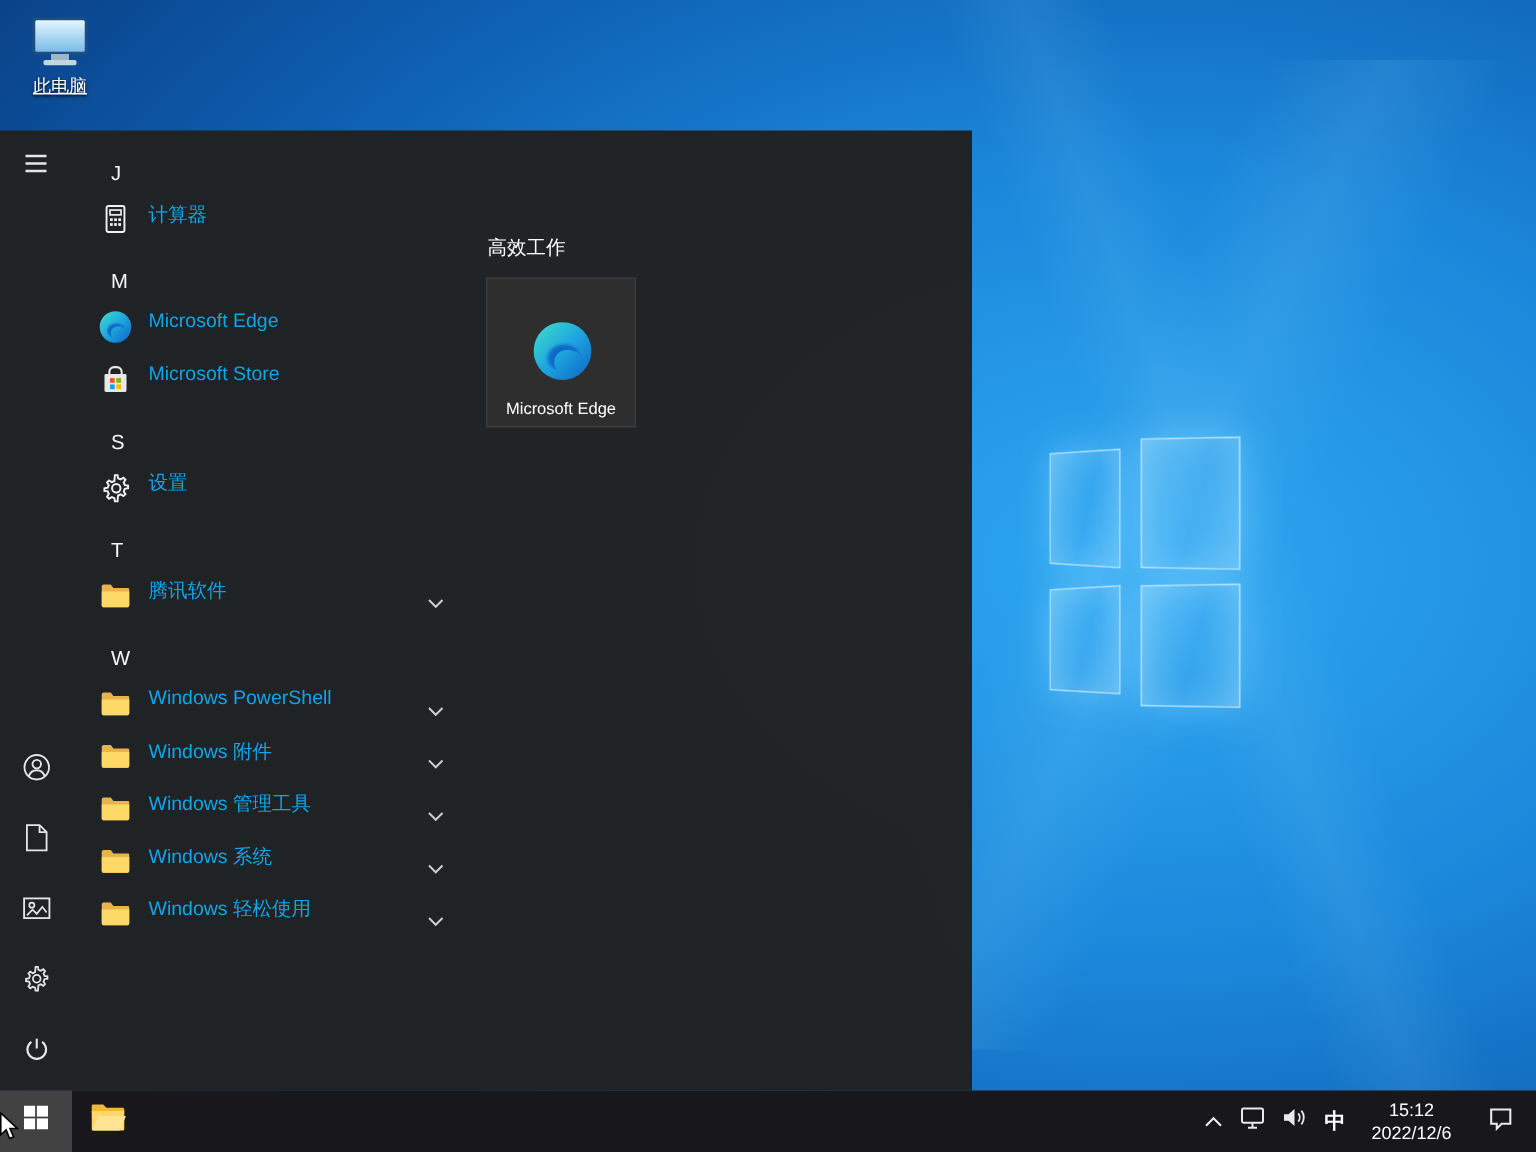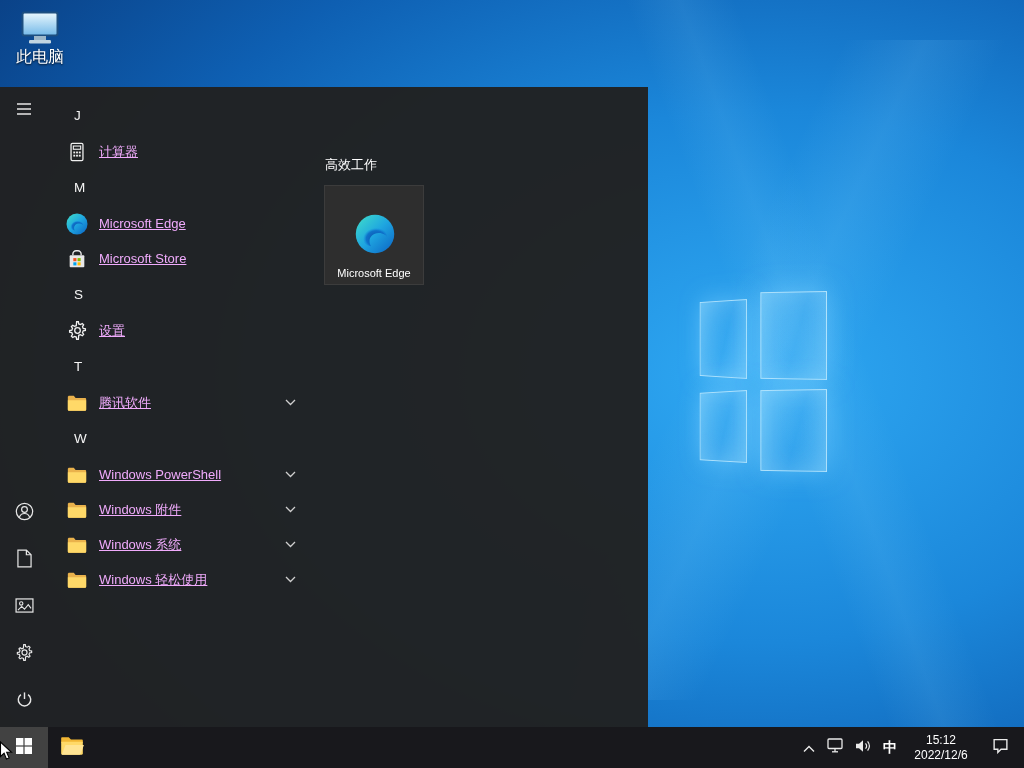--- a/index.html
+++ b/index.html
@@ -22,34 +22,34 @@
     border:1px solid rgba(205,240,255,0.75);
     box-shadow: 0 0 26px rgba(120,205,255,0.55), inset 0 0 26px rgba(175,230,255,0.30); }
   .pane-tl { left:690px; top:299px; width:57px; height:80px; transform-origin:right center; transform: perspective(300px) rotateY(-26deg); }
   .pane-tr { left:757px; top:291px; width:70px; height:89px; transform-origin:right center; transform: perspective(520px) rotateY(-12deg); }
   .pane-bl { left:690px; top:390px; width:57px; height:73px; transform-origin:right center; transform: perspective(300px) rotateY(-26deg); }
   .pane-br { left:757px; top:389px; width:70px; height:83px; transform-origin:right center; transform: perspective(520px) rotateY(-12deg); }
 
   
   .desktop-icon { position:absolute; left:8px; top:10px; width:64px; text-align:center; cursor:default; }
   .desktop-icon .glyph { display:block; margin:0 auto 2px; width:40px; height:36px; }
-  .desktop-icon .dlabel { font-size:16px; color:#fff; text-shadow:0 1px 2px rgba(0,0,0,0.85); line-height:14px; }
+  .desktop-icon .dlabel { font-size:12px; color:#fff; text-shadow:0 1px 2px rgba(0,0,0,0.85); line-height:14px;text-decoration:underline; }
 
   
   .start-menu { position:absolute; left:0; top:87px; width:648px; height:640px;
     background:rgba(33,33,33,0.97); display:flex; color:#fff; z-index:10; }
 
   .rail { width:48px; flex:none; display:flex; flex-direction:column; align-items:center; padding-bottom:2px; }
   .rail-btn { width:48px; height:48px; display:flex; align-items:center; justify-content:center; cursor:pointer; }
   .rail-btn.small { height:47px; }
   .rail-spacer { flex:1; }
 
   .app-list { width:262px; flex:none; padding-top:10px; overflow:hidden; }
   .list-header { height:37px; display:flex; align-items:center; padding-left:26px; font-size:13.5px; color:#f5f5f5; cursor:pointer; }
-  .app-row { height:35px; display:flex; align-items:center; padding:0 14px 0 17px; font-size:13px; color:#f0abfc; cursor:pointer;text-decoration:underline; }
+  .app-row { height:35px; display:flex; padding:0 14px 0 17px; font-size:13px; color:#0ea5e9; cursor:pointer; }
   .app-icon { width:24px; height:24px; flex:none; display:flex; align-items:center; justify-content:center; }
   .app-label { margin-left:10px; white-space:nowrap; }
   .chev { margin-left:auto; display:flex; align-items:center; }
 
   .tiles-area { flex:1; padding:20px 0 0 15px;margin-top:48px; }
   .group-title { font-size:13px; color:#fff; height:20px; line-height:20px; margin-bottom:10px; cursor:pointer; }
   .tile { width:100px; height:100px; margin-left:-1px; background:#2e2e2e; border:1px solid rgba(255,255,255,0.07);
     position:relative; cursor:pointer; }
   .tile-icon { position:absolute; left:28px; top:26px; width:44px; height:44px; }
   .tile-label { position:absolute; left:0; right:0; bottom:5px; text-align:center; font-size:11px; color:#fff; }
@@ -277,20 +277,34 @@
             </svg>
         </span>
         <span class="app-label">Windows 附件</span>
         <span class="chev">
           <svg width="11" height="7" viewBox="0 0 11 7">
               <path d="M1 1l4.5 4.5L10 1" stroke="#cfcfcf" fill="none" stroke-width="1.3"></path>
             </svg>
         </span>
       </div>
 
+      <div class="app-row">
+        <span class="app-icon">
+          <svg width="22" height="22" viewBox="0 0 24 24">
+              <path d="M2 5.5C2 4.7 2.7 4 3.5 4h5l2 2.5H21c.6 0 1 .4 1 1V19c0 .8-.7 1.5-1.5 1.5h-17C2.7 20.5 2 19.8 2 19V5.5z" fill="#eab24c"></path>
+              <path d="M2 9h20v10c0 .8-.7 1.5-1.5 1.5h-17C2.7 20.5 2 19.8 2 19V9z" fill="#ffd968"></path>
+            </svg>
+        </span>
+        <span class="app-label">Windows 管理工具</span>
+        <span class="chev">
+          <svg width="11" height="7" viewBox="0 0 11 7">
+              <path d="M1 1l4.5 4.5L10 1" stroke="#cfcfcf" fill="none" stroke-width="1.3"></path>
+            </svg>
+        </span>
+      </div>
 
       <div class="app-row">
         <span class="app-icon">
           <svg width="22" height="22" viewBox="0 0 24 24">
               <path d="M2 5.5C2 4.7 2.7 4 3.5 4h5l2 2.5H21c.6 0 1 .4 1 1V19c0 .8-.7 1.5-1.5 1.5h-17C2.7 20.5 2 19.8 2 19V5.5z" fill="#eab24c"></path>
               <path d="M2 9h20v10c0 .8-.7 1.5-1.5 1.5h-17C2.7 20.5 2 19.8 2 19V9z" fill="#ffd968"></path>
             </svg>
         </span>
         <span class="app-label">Windows 系统</span>
         <span class="chev">

